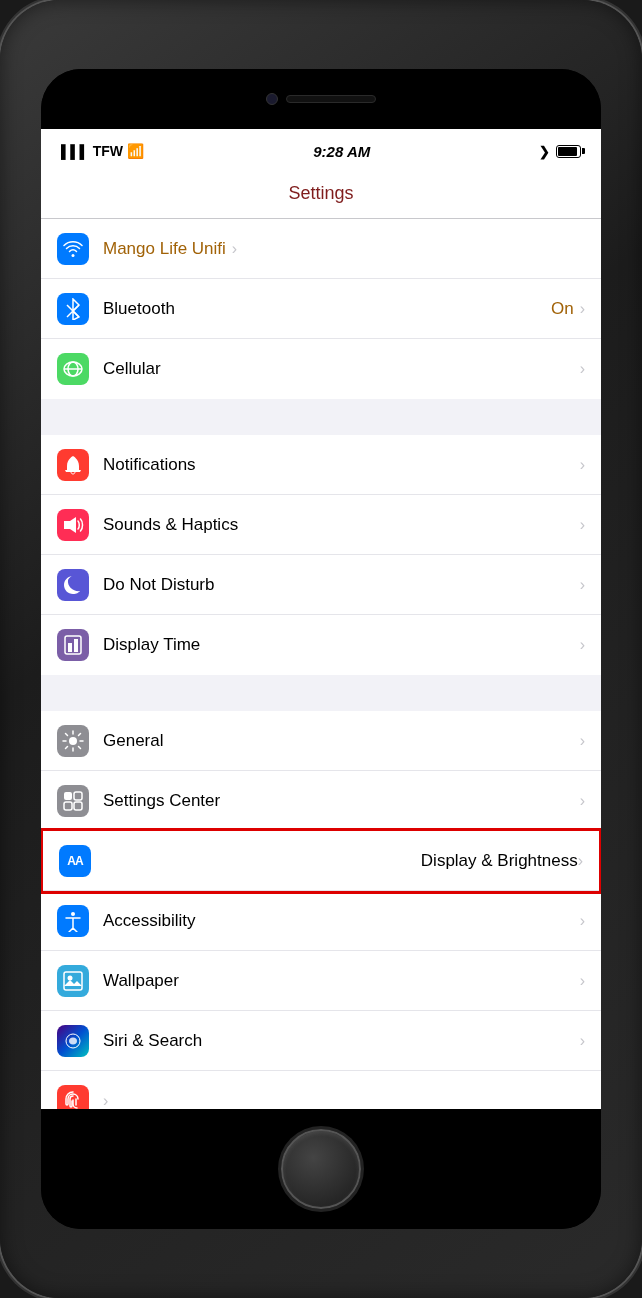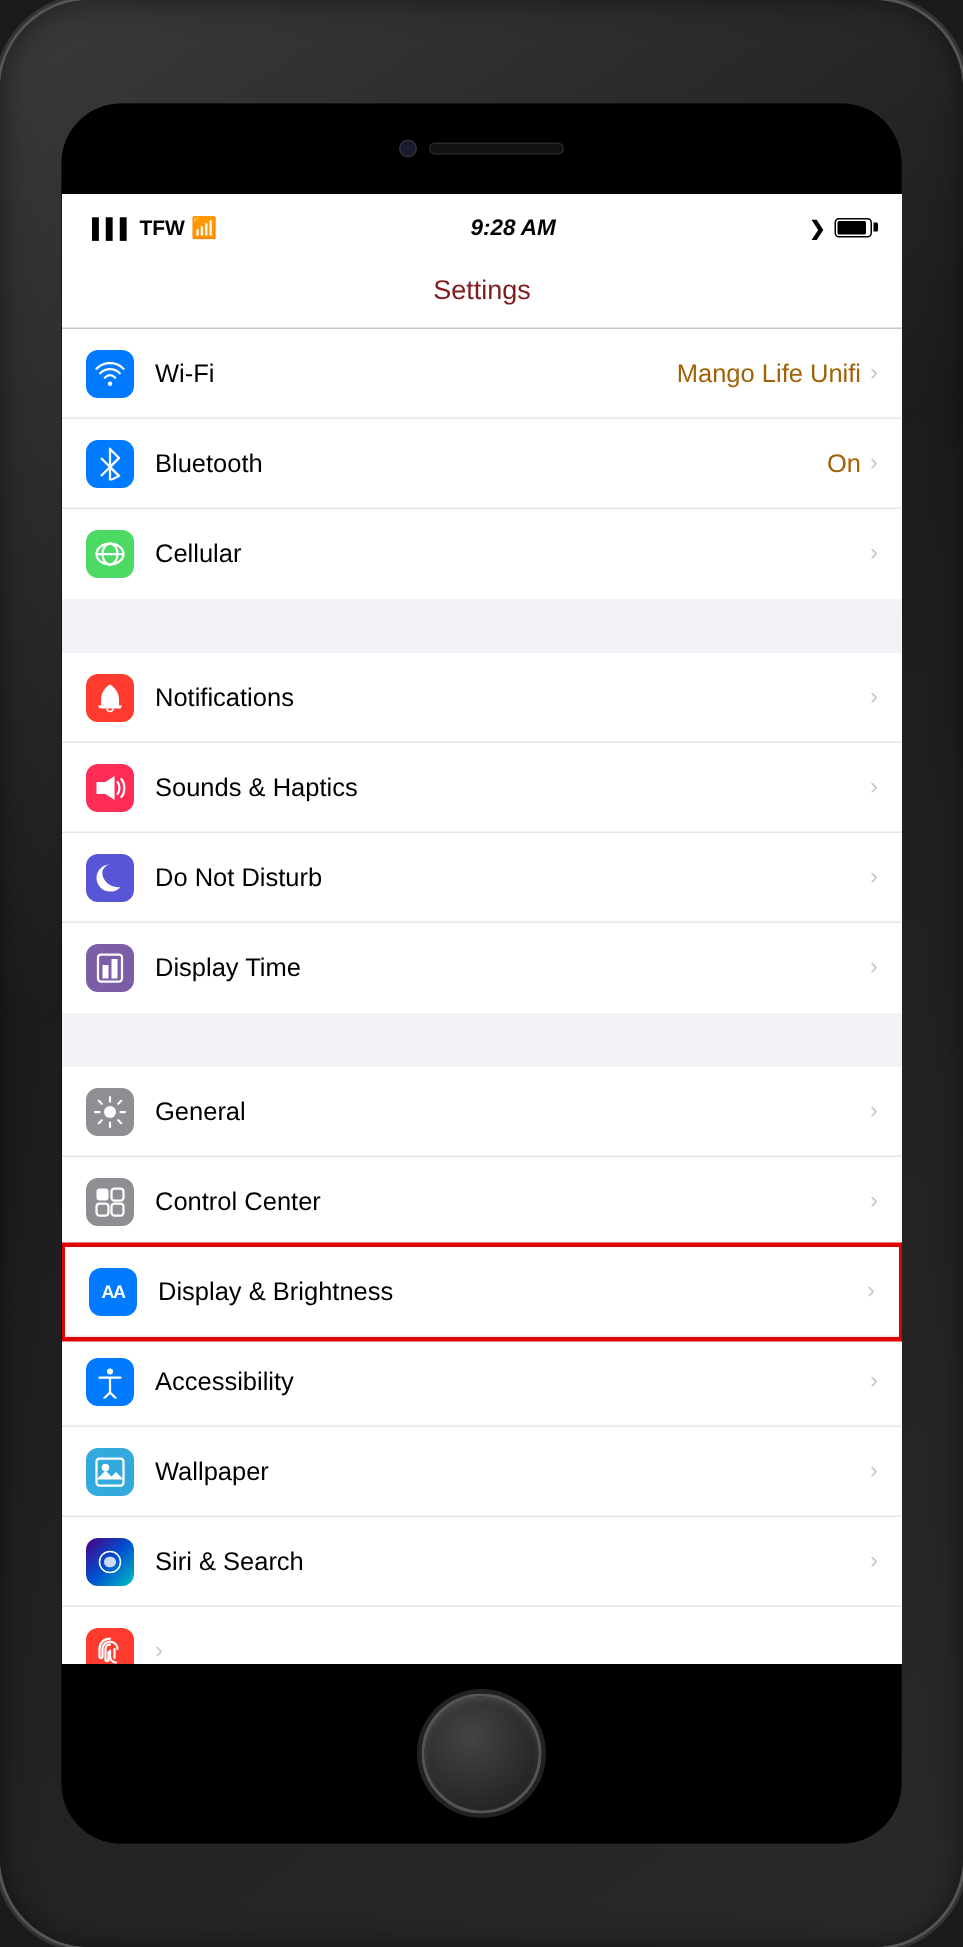--- a/index.html
+++ b/index.html
@@ -307,21 +307,20 @@
 
         <div class="settings-row">
           <div class="row-icon icon-wifi">
             <svg width="20" height="16" viewBox="0 0 20 16" fill="none">
               <path d="M10 13a1.5 1.5 0 100 3 1.5 1.5 0 000-3z" fill="white"></path>
               <path d="M6.5 10.5C7.6 9.4 8.7 8.8 10 8.8s2.4.6 3.5 1.7" stroke="white" stroke-width="1.5" fill="none" stroke-linecap="round"></path>
               <path d="M3.5 7.5C5.3 5.7 7.5 4.8 10 4.8s4.7.9 6.5 2.7" stroke="white" stroke-width="1.5" fill="none" stroke-linecap="round"></path>
               <path d="M1 4.5C3.5 2 6.6.8 10 .8s6.5 1.2 9 3.7" stroke="white" stroke-width="1.5" fill="none" stroke-linecap="round"></path>
             </svg>
           </div>
-          <span class="row-label">Wi-Fi</span>
           <span class="row-value">Mango Life Unifi</span>
           <span class="chevron">›</span>
         </div>
 
         <div class="settings-row">
           <div class="row-icon icon-bluetooth">
             <svg width="14" height="22" viewBox="0 0 14 22" fill="white">
               <path d="M7 1L13 7L7 13V1z" stroke="white" stroke-width="1.5" fill="none"></path>
               <path d="M7 13L13 19L7 22V13z" stroke="white" stroke-width="1.5" fill="none"></path>
               <line x1="1" y1="7" x2="13" y2="19" stroke="white" stroke-width="1.5"></line>
@@ -413,25 +412,25 @@
 
         <div class="settings-row">
           <div class="row-icon icon-controlcenter">
             <svg width="22" height="22" viewBox="0 0 22 22" fill="white">
               <rect x="2" y="2" width="8" height="8" rx="2" fill="white"></rect>
               <rect x="12" y="2" width="8" height="8" rx="2" stroke="white" stroke-width="1.5" fill="none"></rect>
               <rect x="2" y="12" width="8" height="8" rx="2" stroke="white" stroke-width="1.5" fill="none"></rect>
               <rect x="12" y="12" width="8" height="8" rx="2" stroke="white" stroke-width="1.5" fill="none"></rect>
             </svg>
           </div>
-          <span class="row-label">Control Center</span>
-          <span class="chevron">›</span>
-        </div>
-
-        <div class="settings-row highlighted" style="outline: 3px solid #d00; border-radius: 0; margin: 0 2px;">
+          <span class="row-label">Settings Center</span>
+          <span class="chevron">›</span>
+        </div>
+
+        <div class="settings-row highlighted" style="outline: 3px solid #d00; border-radius: 0; margin: 0 2px; text-align: right;">
           <div class="row-icon icon-display" style="background: #007aff; font-size: 12px; font-weight: 800; color: white; letter-spacing: -1px; border-radius: 8px;">AA</div>
           <span class="row-label">Display &amp; Brightness</span>
           <span class="chevron">›</span>
         </div>
 
         <div class="settings-row">
           <div class="row-icon icon-accessibility">
             <svg width="22" height="22" viewBox="0 0 22 22" fill="white">
               <circle cx="11" cy="4" r="2" fill="white"></circle>
               <path d="M4 8h14M11 8v10M7 22l4-4 4 4" stroke="white" stroke-width="1.5" fill="none" stroke-linecap="round" stroke-linejoin="round"></path>

